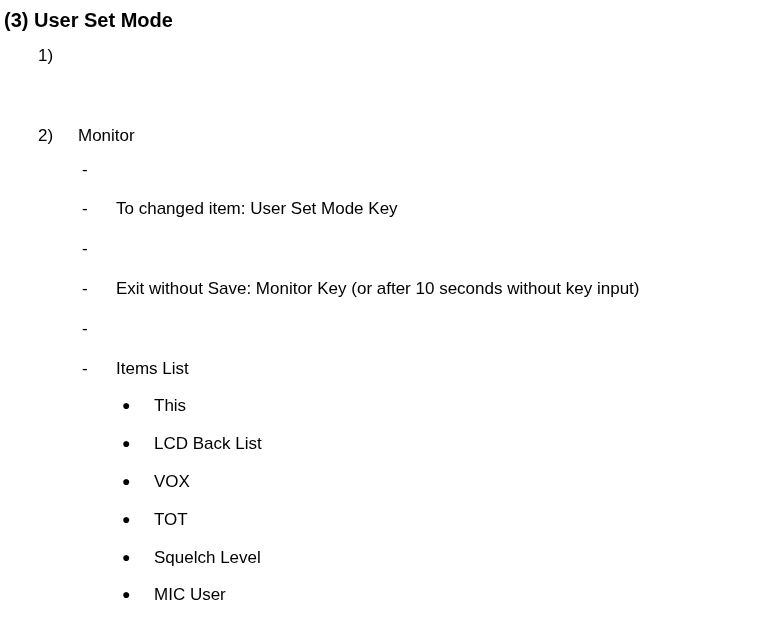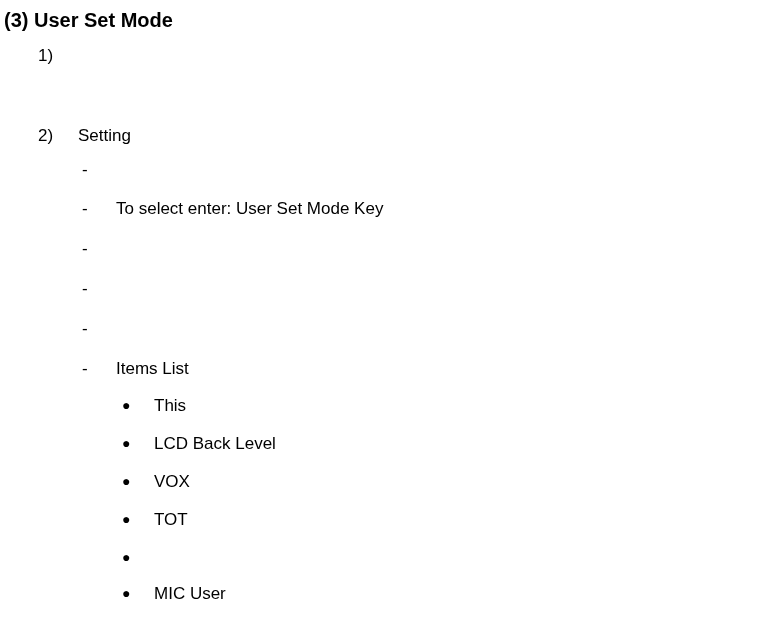--- a/index.html
+++ b/index.html
@@ -81,65 +81,67 @@
     <div class="row">
       <span class="num">1)</span>
     </div>
   </li>
 
   <div class="gap"></div>
 
   <li class="numbered-item">
     <div class="row">
       <span class="num">2)</span>
-      <span>Setting</span>
+      <span>Monitor</span>
     </div>
 
     <ul class="dash-list">
       <li class="dash-item">
         <span class="dash-marker">-</span>
       </li>
       <li class="dash-item">
         <span class="dash-marker">-</span>
-        <span>To select enter: User Set Mode Key</span>
+        <span>To changed item: User Set Mode Key</span>
       </li>
       <li class="dash-item">
         <span class="dash-marker">-</span>
       </li>
       <li class="dash-item">
         <span class="dash-marker">-</span>
+        <span>Exit without Save: Monitor Key (or after 10 seconds without key input)</span>
       </li>
       <li class="dash-item">
         <span class="dash-marker">-</span>
       </li>
       <li class="dash-item" style="display:block;">
         <div style="display:flex; gap:24px; margin-bottom:14px;">
           <span class="dash-marker">-</span>
           <span>Items List</span>
         </div>
 
         <ul class="bullet-list">
           <li class="bullet-item">
             <span class="bullet-marker">●</span>
             <span>This</span>
           </li>
           <li class="bullet-item">
             <span class="bullet-marker">●</span>
-            <span>LCD Back Level</span>
+            <span>LCD Back List</span>
           </li>
           <li class="bullet-item">
             <span class="bullet-marker">●</span>
             <span>VOX</span>
           </li>
           <li class="bullet-item">
             <span class="bullet-marker">●</span>
             <span>TOT</span>
           </li>
           <li class="bullet-item">
             <span class="bullet-marker">●</span>
+            <span>Squelch Level</span>
           </li>
           <li class="bullet-item">
             <span class="bullet-marker">●</span>
             <span>MIC User</span>
           </li>
 
         </ul>
       </li>
     </ul>
   </li>

